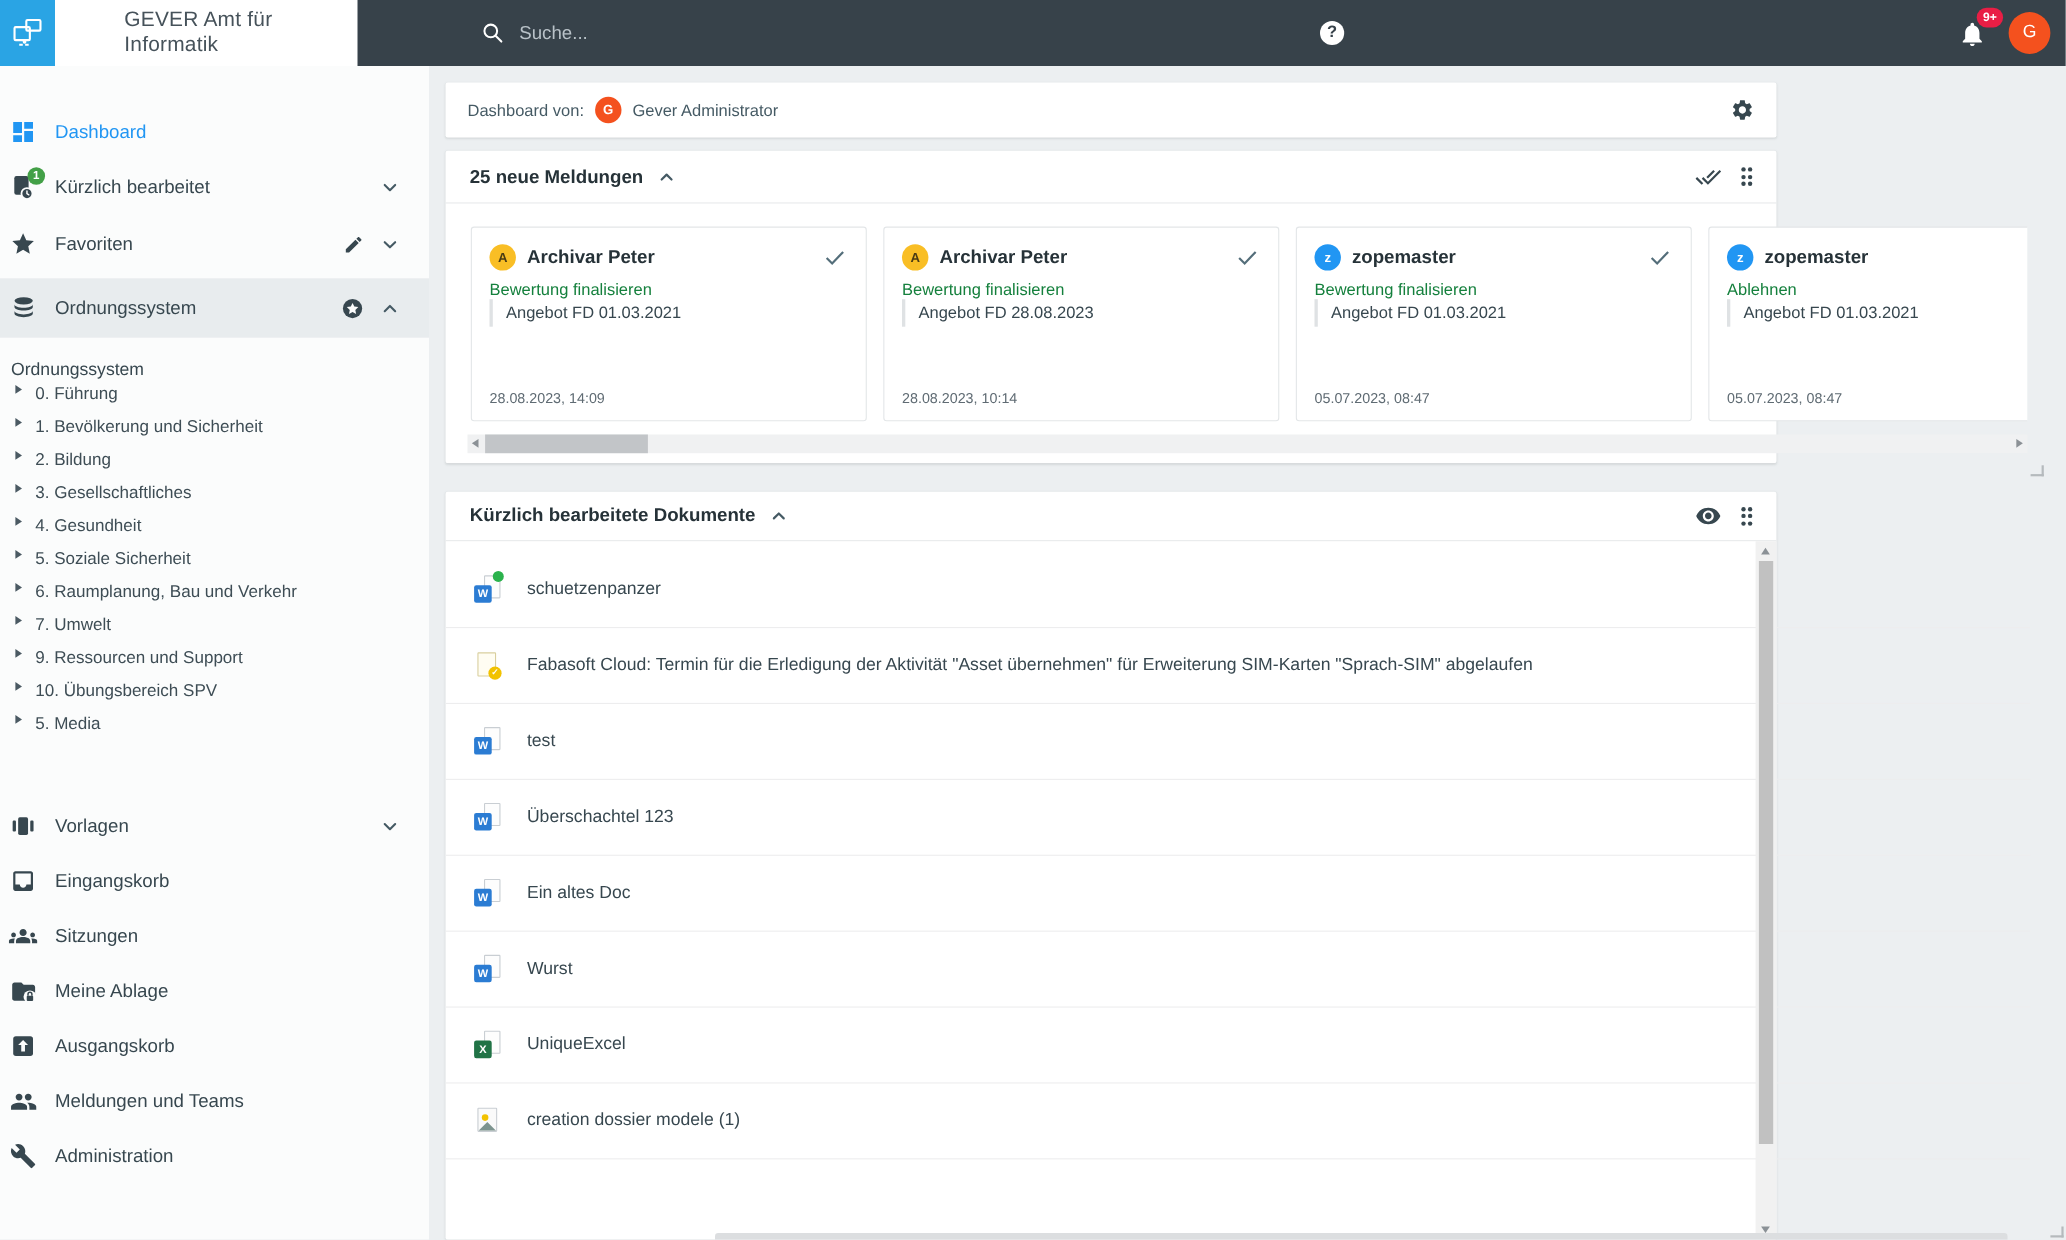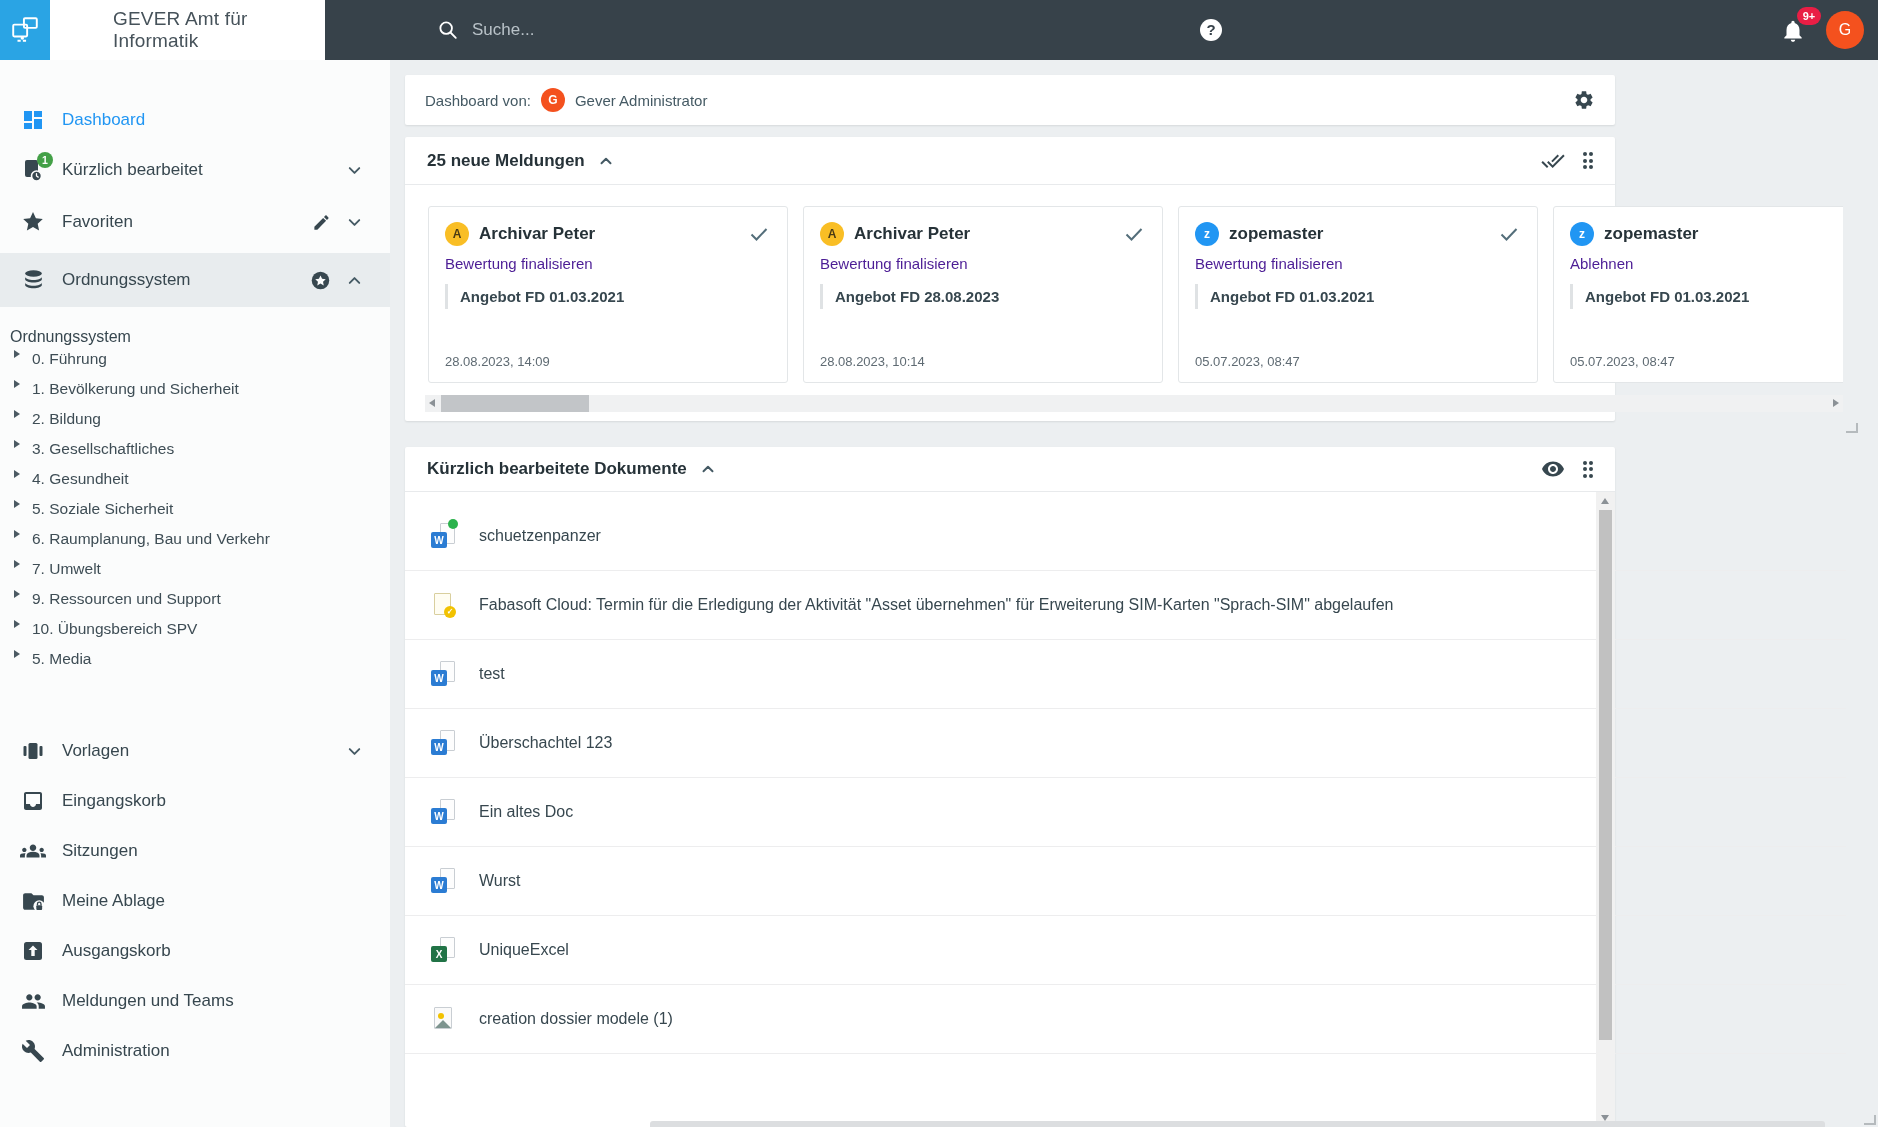--- a/index.html
+++ b/index.html
@@ -20,21 +20,21 @@
               background:#ffffff; color:#37424a; font-size:15px; font-weight:bold; text-align:center; line-height:22px; cursor:default; }
   .bell-btn { position:absolute; left:1780px; top:18px; width:26px; height:26px; }
   .notif-badge { position:absolute; left:1797px; top:7px; min-width:24px; height:18px; border-radius:9px;
                  background:#e91e45; color:#fff; font-size:11px; font-weight:bold; text-align:center; line-height:18px; padding:0 5px; }
   .avatar-top { position:absolute; left:1826px; top:11px; width:38px; height:38px; border-radius:50%;
                 background:#f4511e; color:#fff; font-size:16px; display:flex; align-items:center; justify-content:center; }
 
   
   .sidebar { position:absolute; left:0; top:60px; width:390px; height:1067px; background:#fbfcfc; }
   .side-primary { position:absolute; top:35px; left:0; right:0; }
-  .nav-item { height:50px; display:flex; align-items:center; padding:0 26px 0 20px; cursor:pointer; }
+  .nav-item { height:50px; display:flex; align-items:center; padding:0 26px 0 8px; cursor:pointer; }
   .nav-item.tall { height:54px; }
   .nav-item.selected { background:#e8ecee; }
   .nav-icon { width:26px; height:26px; flex:0 0 26px; margin-right:16px; position:relative; display:flex; align-items:center; justify-content:center; }
   .nav-label { font-size:17px; color:#37474f; white-space:nowrap; }
   .nav-item.active .nav-label { color:#2196f3; }
   .nav-extra { margin-left:auto; display:flex; align-items:center; gap:14px; }
   .mini-badge { position:absolute; top:-5px; right:-7px; width:16px; height:16px; border-radius:50%;
                 background:#43a047; color:#fff; font-size:10.5px; font-weight:bold; text-align:center; line-height:16px; }
   .tree { position:absolute; top:267px; left:10px; right:0; }
   .tree-root { height:20px; line-height:20px; font-size:16px; color:#37474f; }
@@ -61,22 +61,22 @@
   .head-chevron { margin-left:12px; }
   .head-actions { margin-left:auto; display:flex; align-items:center; gap:18px; }
   .dots-grid { display:grid; grid-template-columns:4px 4px; grid-gap:2.5px; cursor:pointer; }
   .dots-grid i { width:4px; height:4px; border-radius:50%; background:#37474f; }
 
   .cards-viewport { position:absolute; left:20px; top:68px; width:1418px; height:180px; overflow:hidden; }
   .card { position:absolute; top:1px; width:360px; height:177px; background:#fff; border:1px solid #e3e6e8; border-radius:3px; padding:15px 16px; }
   .card-top { display:flex; align-items:center; }
   .card-name { font-size:17px; font-weight:bold; color:#263238; margin-left:2px; }
   .card-check { margin-left:auto; cursor:pointer; }
-  .card-action { margin-top:9px; font-size:15px; color:#4c1d95; cursor:pointer; width:max-content; }
-  .card-subject { margin-top:12px; border-left:3px solid #dfe2e4; padding:4px 0 4px 12px; font-size:15px; color:#37474f;font-weight:bold; }
+  .card-action { margin-top:9px; font-size:15px; color:#15803d; cursor:pointer; width:max-content; }
+  .card-subject { border-left:3px solid #dfe2e4; padding:4px 0 4px 12px; font-size:15px; color:#37474f; }
   .card-time { position:absolute; left:16px; bottom:13px; font-size:13px; color:#5f6b73; }
 
   .hscroll { position:absolute; left:20px; top:258px; width:1418px; height:17px; background:#f0f1f2; }
   .hs-thumb { position:absolute; left:16px; top:0; width:148px; height:17px; background:#c2c5c8; cursor:grab; }
   .hs-arrow { position:absolute; top:4px; width:0; height:0; cursor:pointer; }
   .hs-left { left:4px; border-right:6px solid #8b9196; border-top:4.5px solid transparent; border-bottom:4.5px solid transparent; }
   .hs-right { right:4px; border-left:6px solid #8b9196; border-top:4.5px solid transparent; border-bottom:4.5px solid transparent; }
 
   .panel-docs { top:387px; height:680px; }
   .doc-rows { position:absolute; left:0; top:45px; width:1441px; bottom:0; overflow:hidden; padding-top:10px; }

